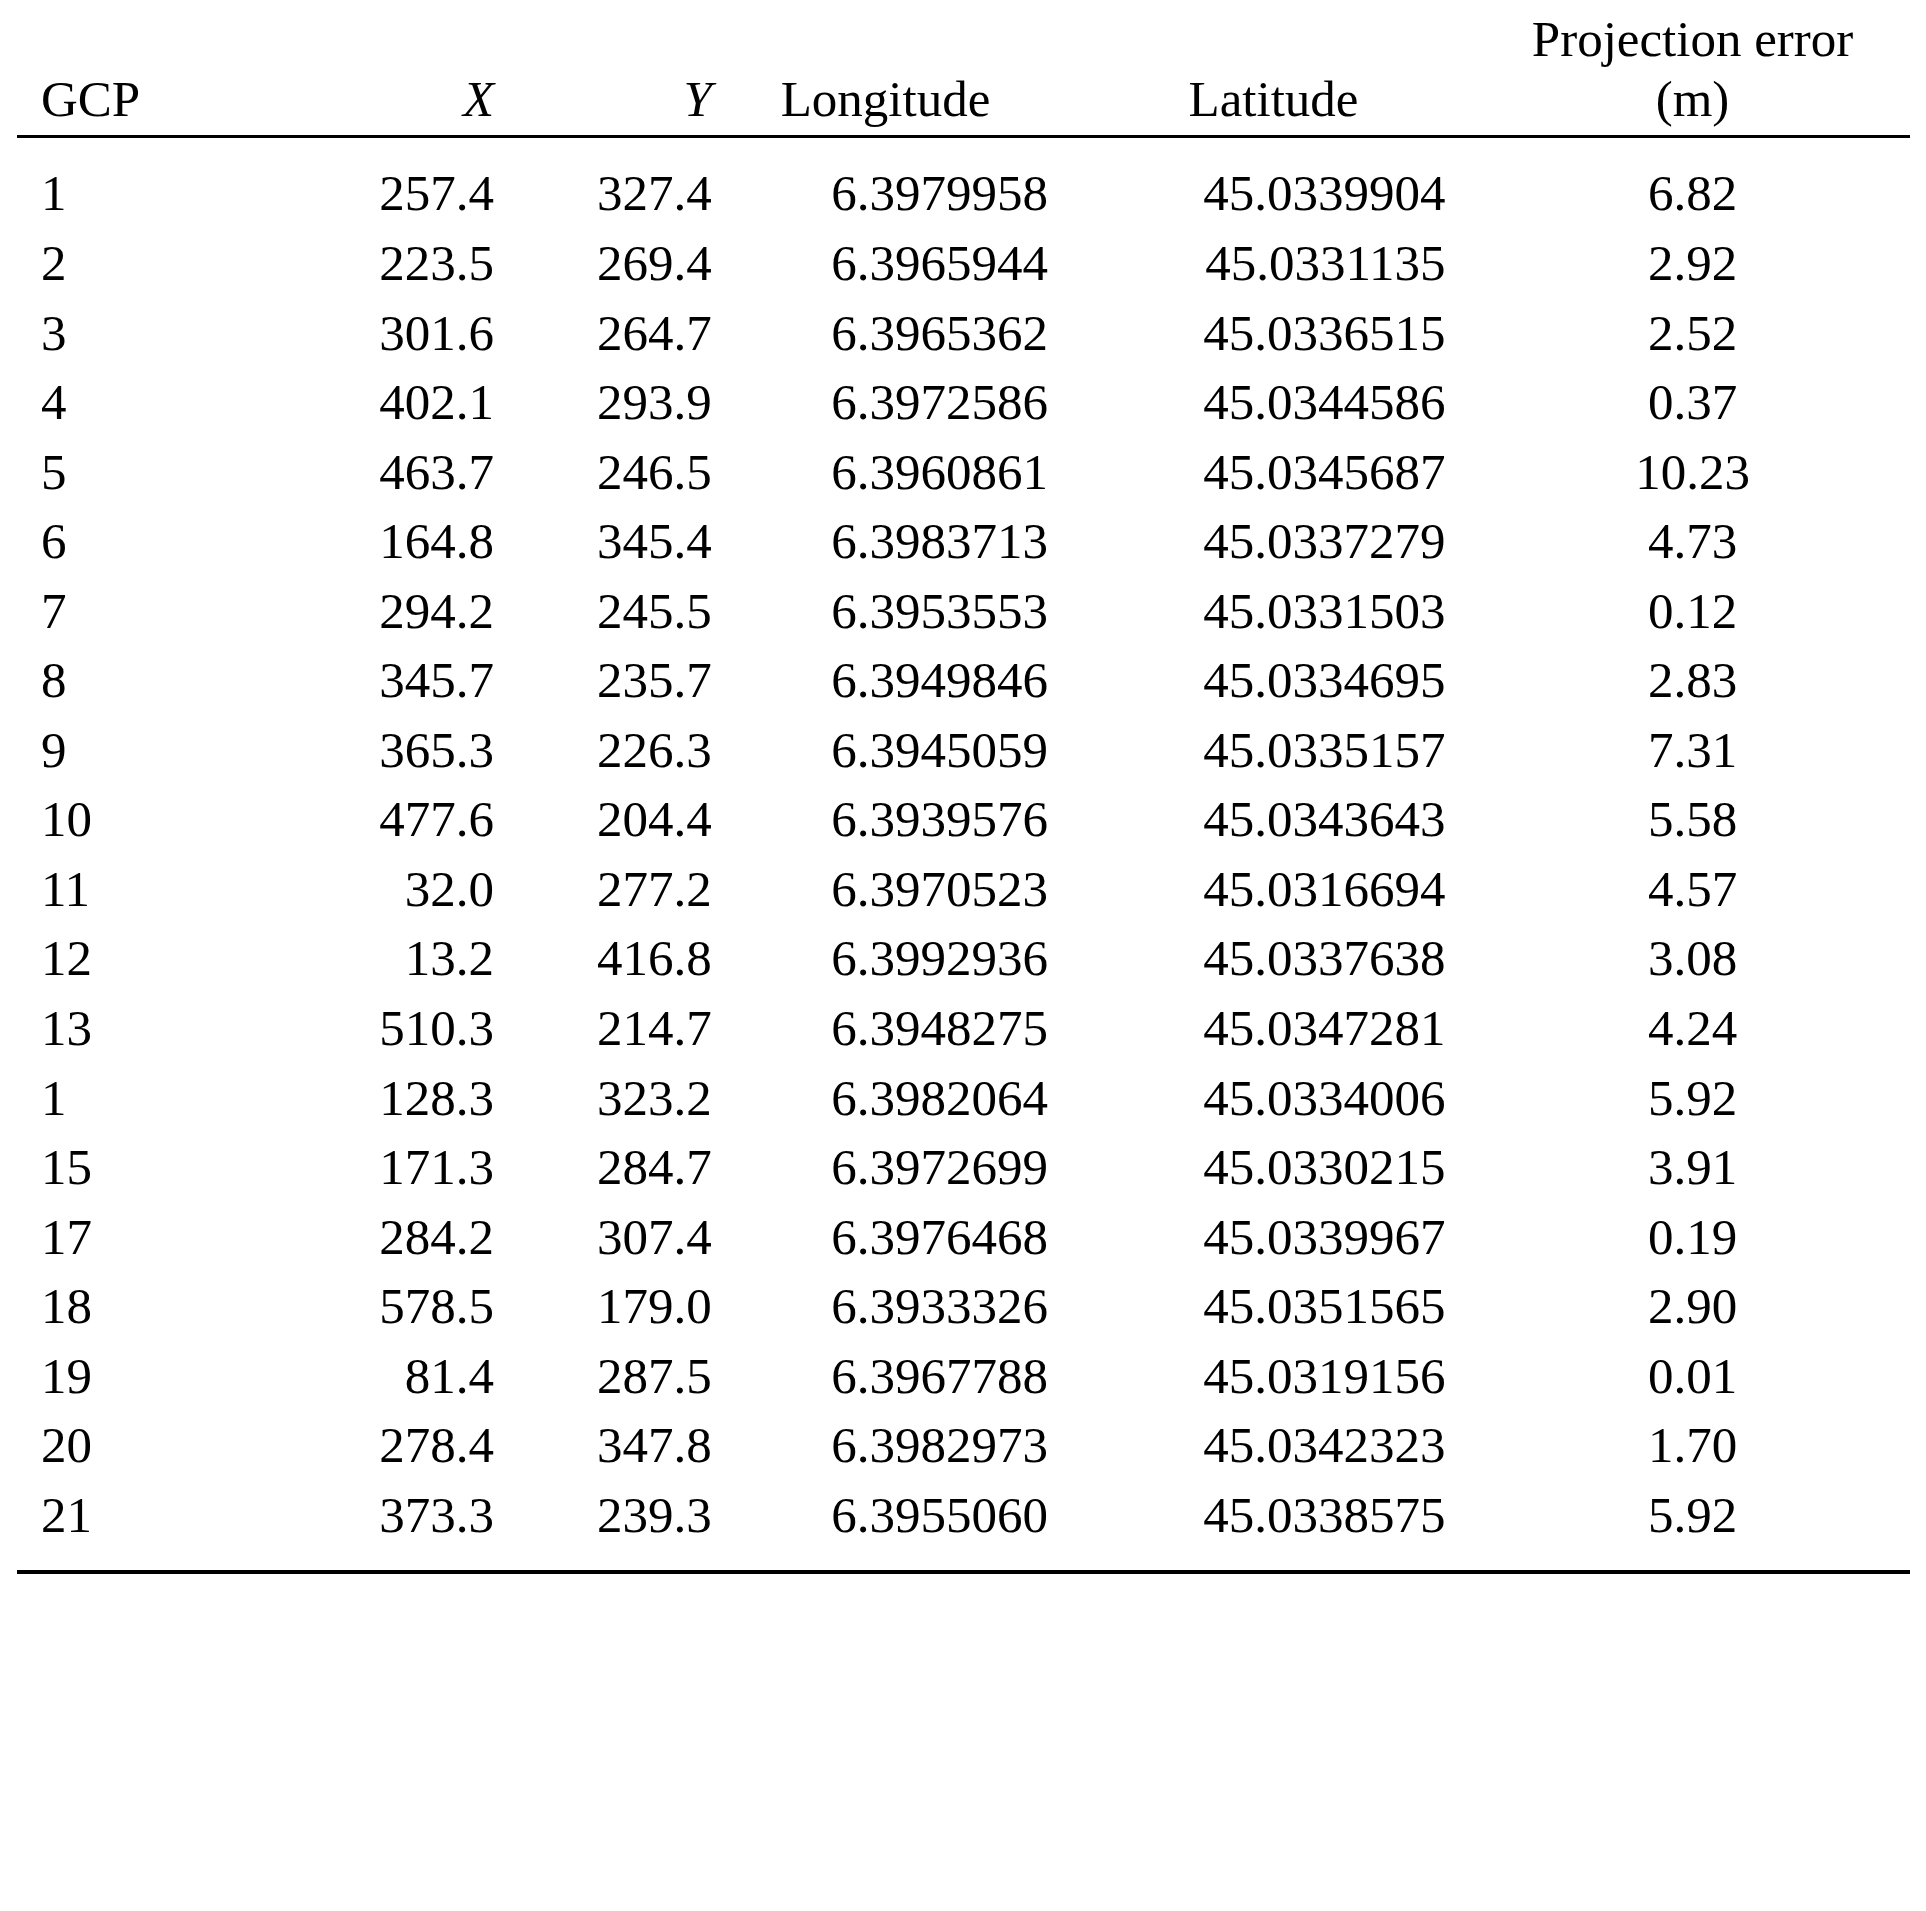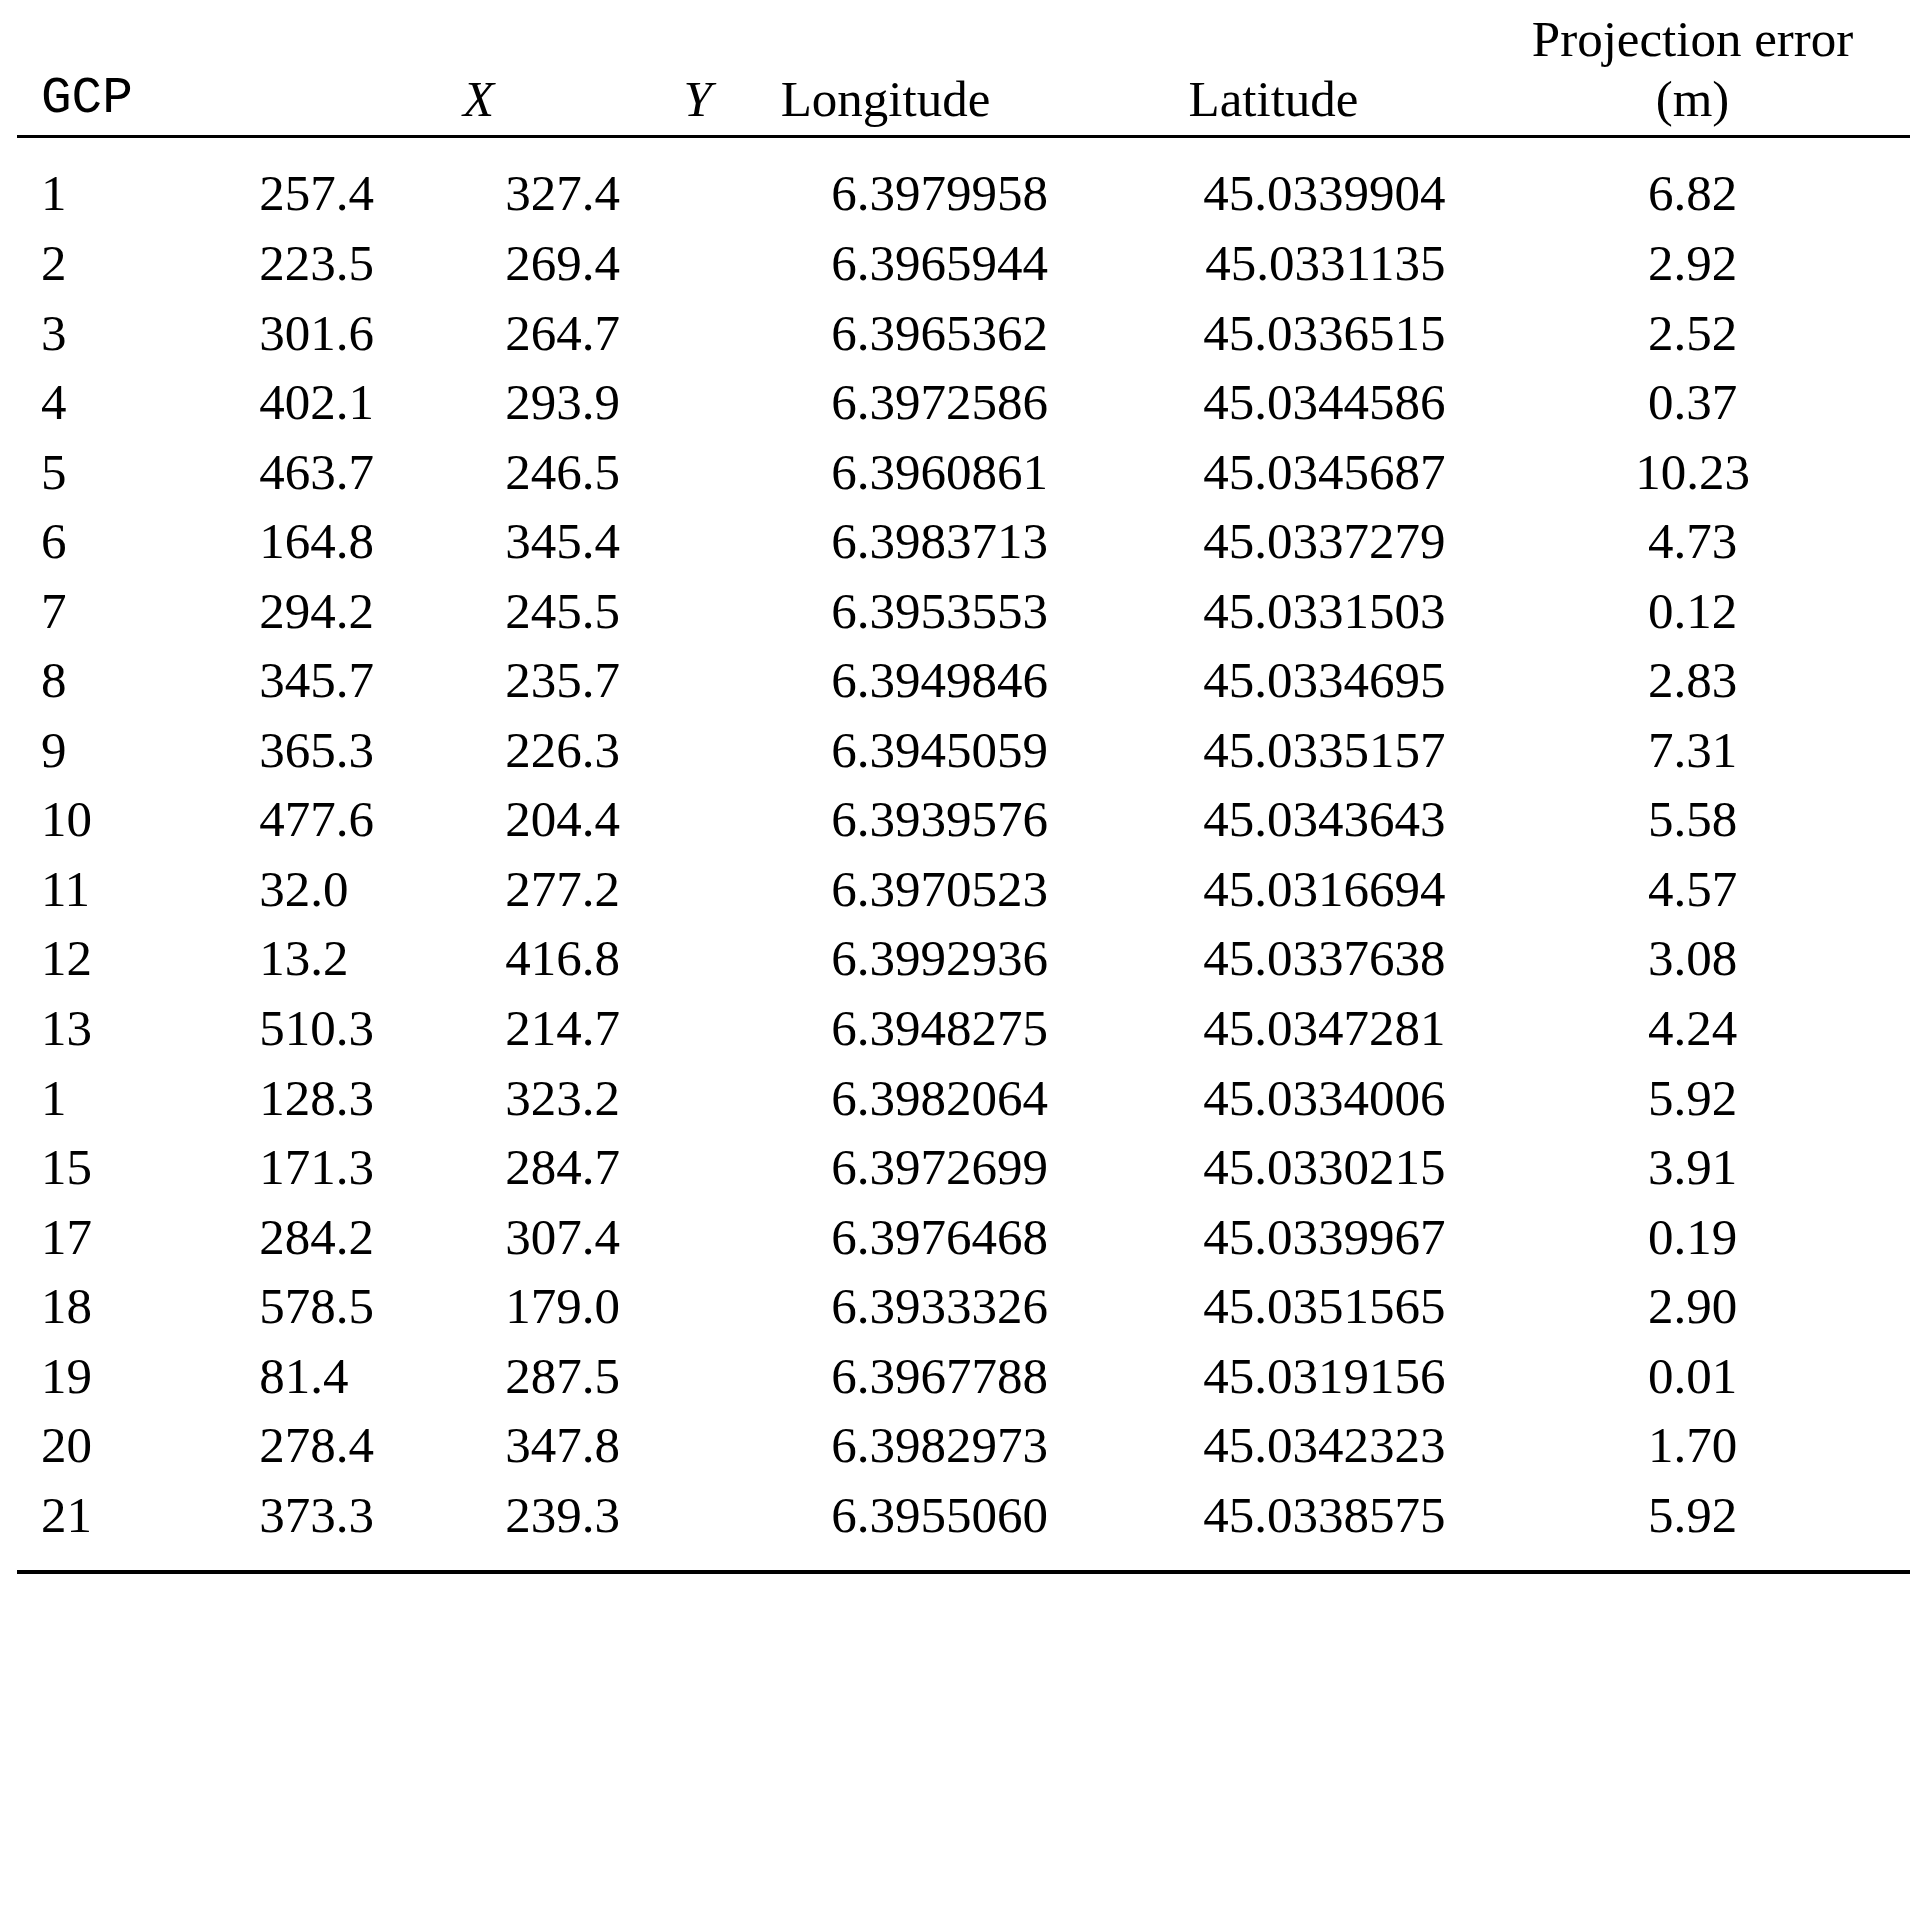--- a/index.html
+++ b/index.html
@@ -33,21 +33,21 @@
   table.gcp-table col.c-lon   { width: 20.0%; }
   table.gcp-table col.c-lat   { width: 21.0%; }
   table.gcp-table col.c-err   { width: 22.0%; }
 
   thead th {
     font-weight: normal;
     vertical-align: bottom;
     padding: 9.3px 5.6px 5.6px 5.6px;
     white-space: normal;
   }
-  th.h-gcp { text-align: left; padding-left: 24px; font-family: Liberation Mono, monospace; }
+  th.h-gcp { text-align: left; padding-left: 24px; }
   th.h-x, th.h-y { text-align: right; font-style: italic; }
   th.h-lon, th.h-lat { text-align: center; padding-right: 48px; }
   th.h-err { padding-right: 24px; }
   .rule-mid td {
     border-bottom: 3.7px solid #000;
     padding: 0;
     height: 0;
     font-size: 0;
     line-height: 0;
   }
@@ -62,21 +62,21 @@
     padding: 0;
     height: 0;
     font-size: 0;
     line-height: 0;
   }
   tbody td {
     padding: 4.7px 5.6px;
     vertical-align: baseline;
   }
   td.v-gcp { text-align: left; padding-left: 24px; }
-  td.v-x, td.v-y { text-align: left; }
+  td.v-x, td.v-y { text-align: right; }
   td.v-lon, td.v-lat { text-align: right; padding-right: 48px; }
   td.v-err { text-align: center; padding-right: 24px; }
   .head-top-pad { height: 13px; }
 </style>
 </head>
 <body>
 
 <div class="sheet">
   <table class="gcp-table">
     <colgroup>

